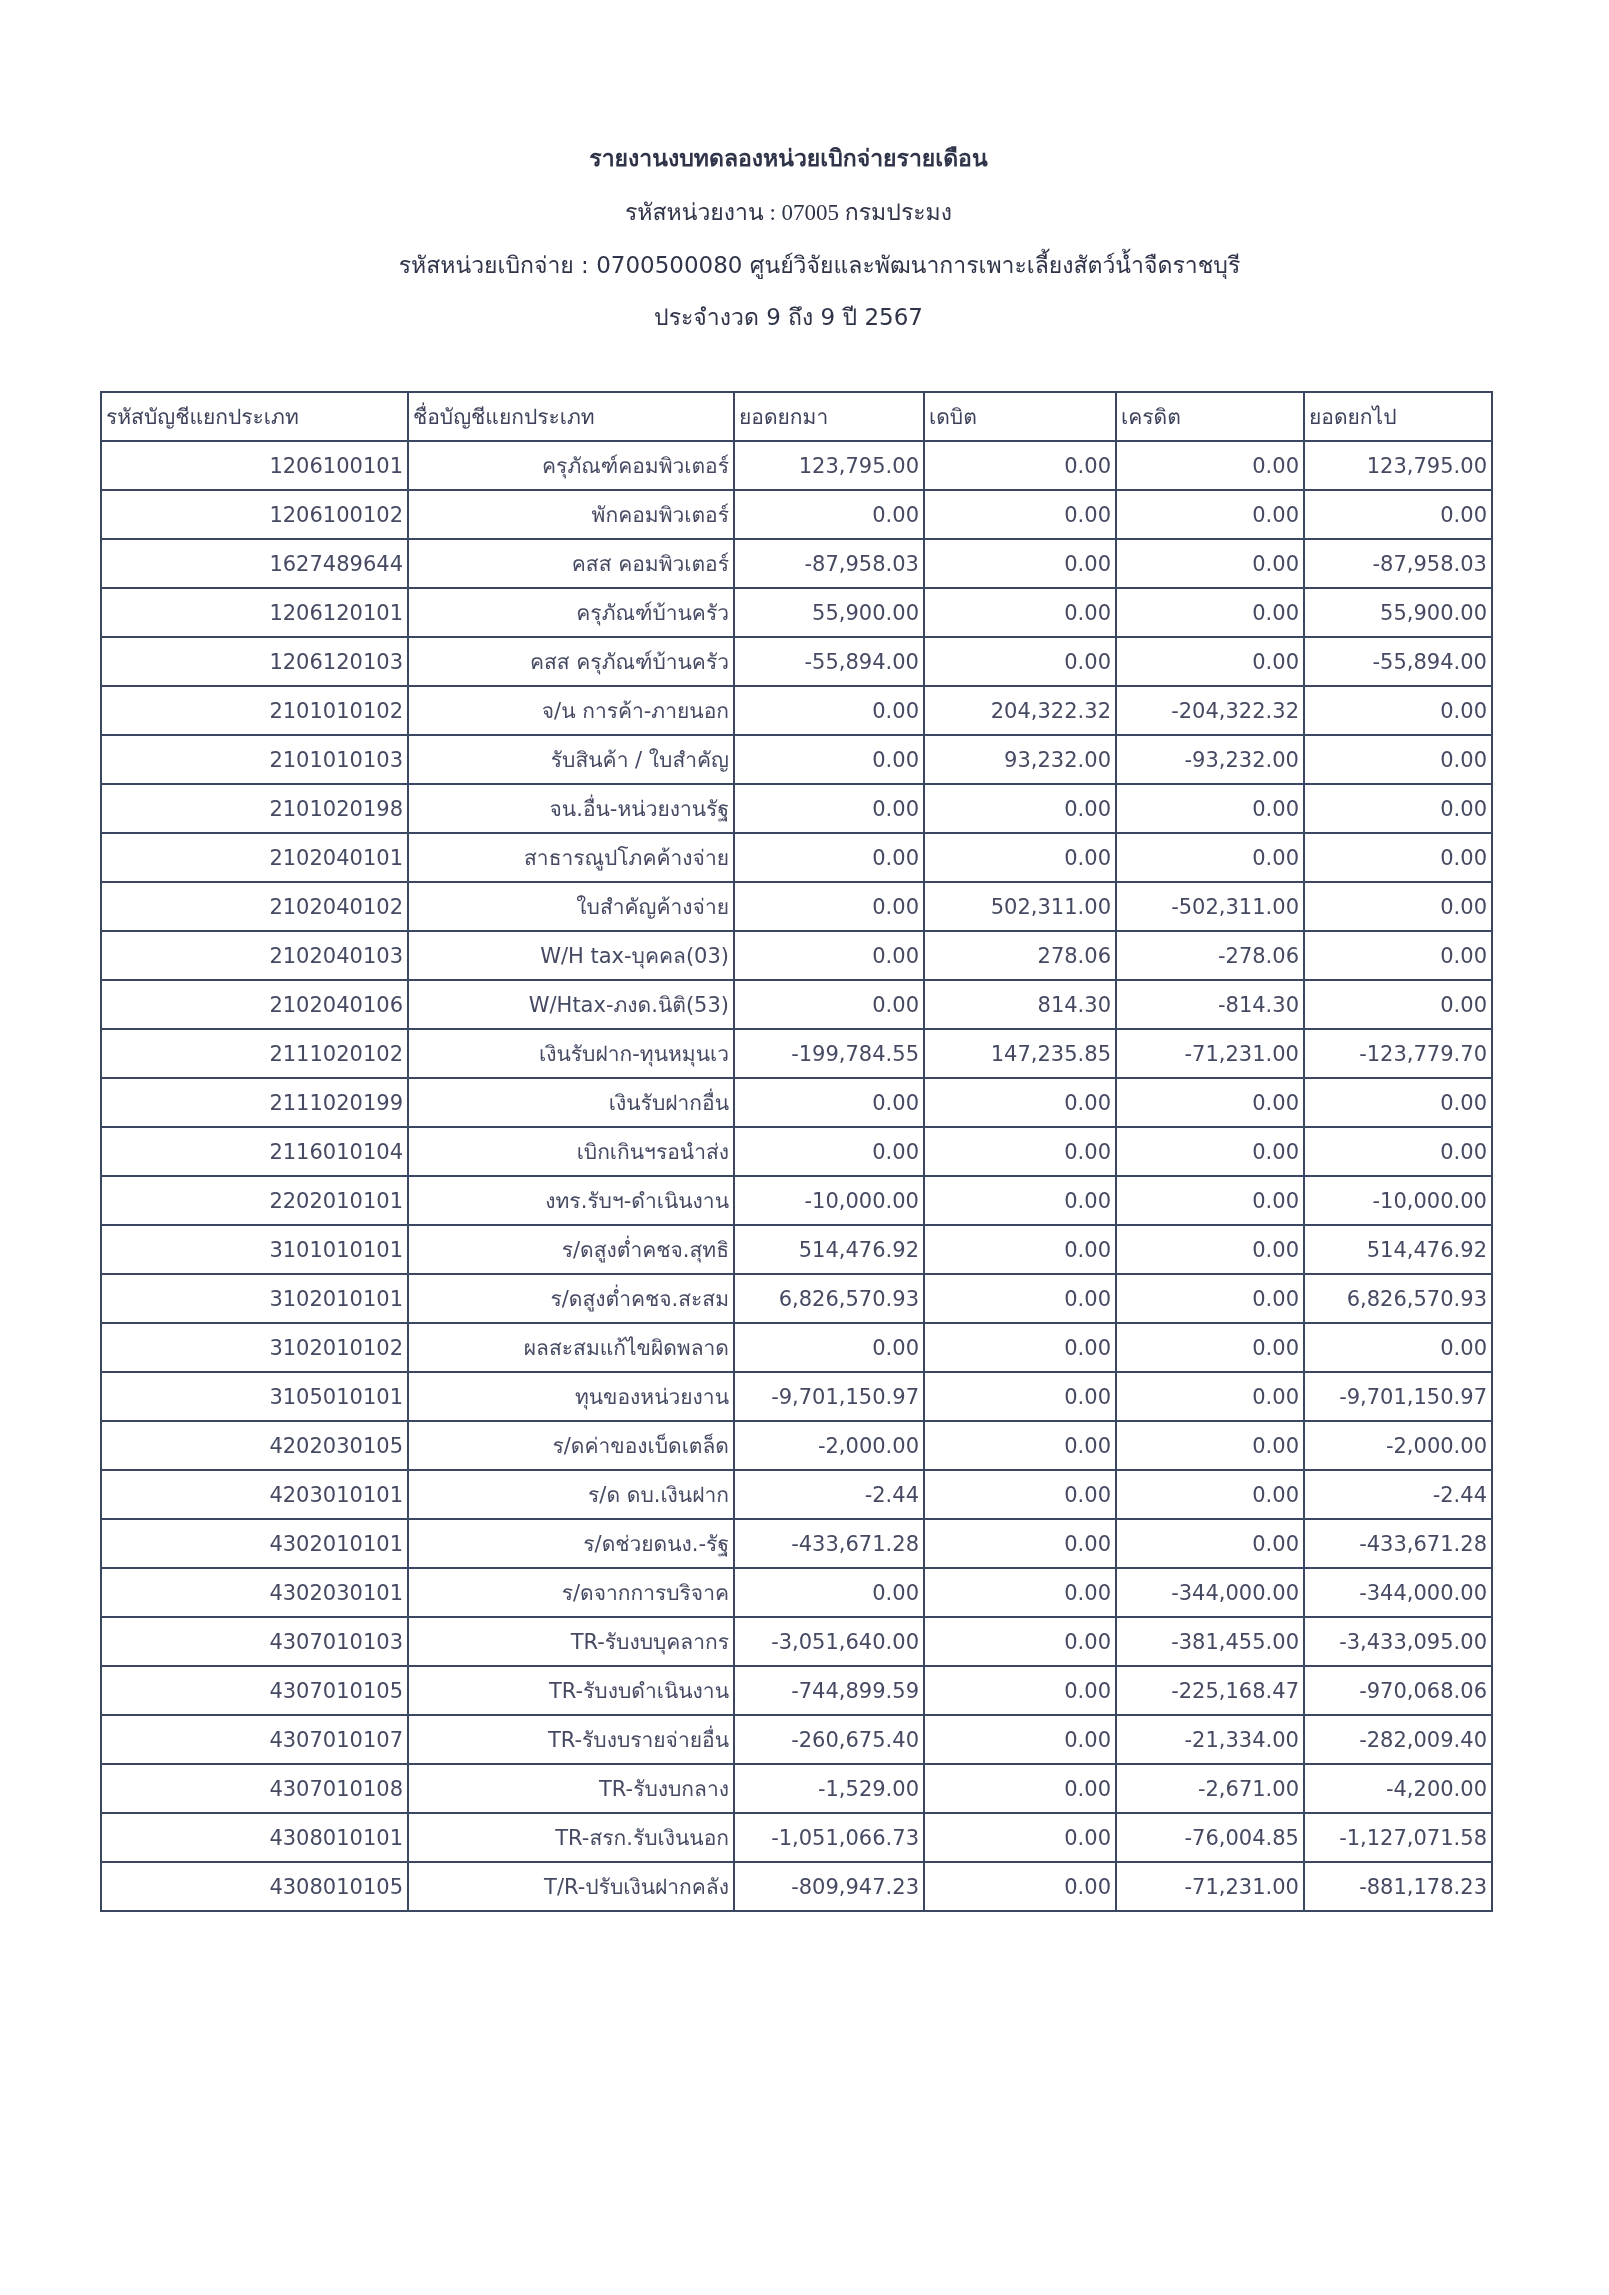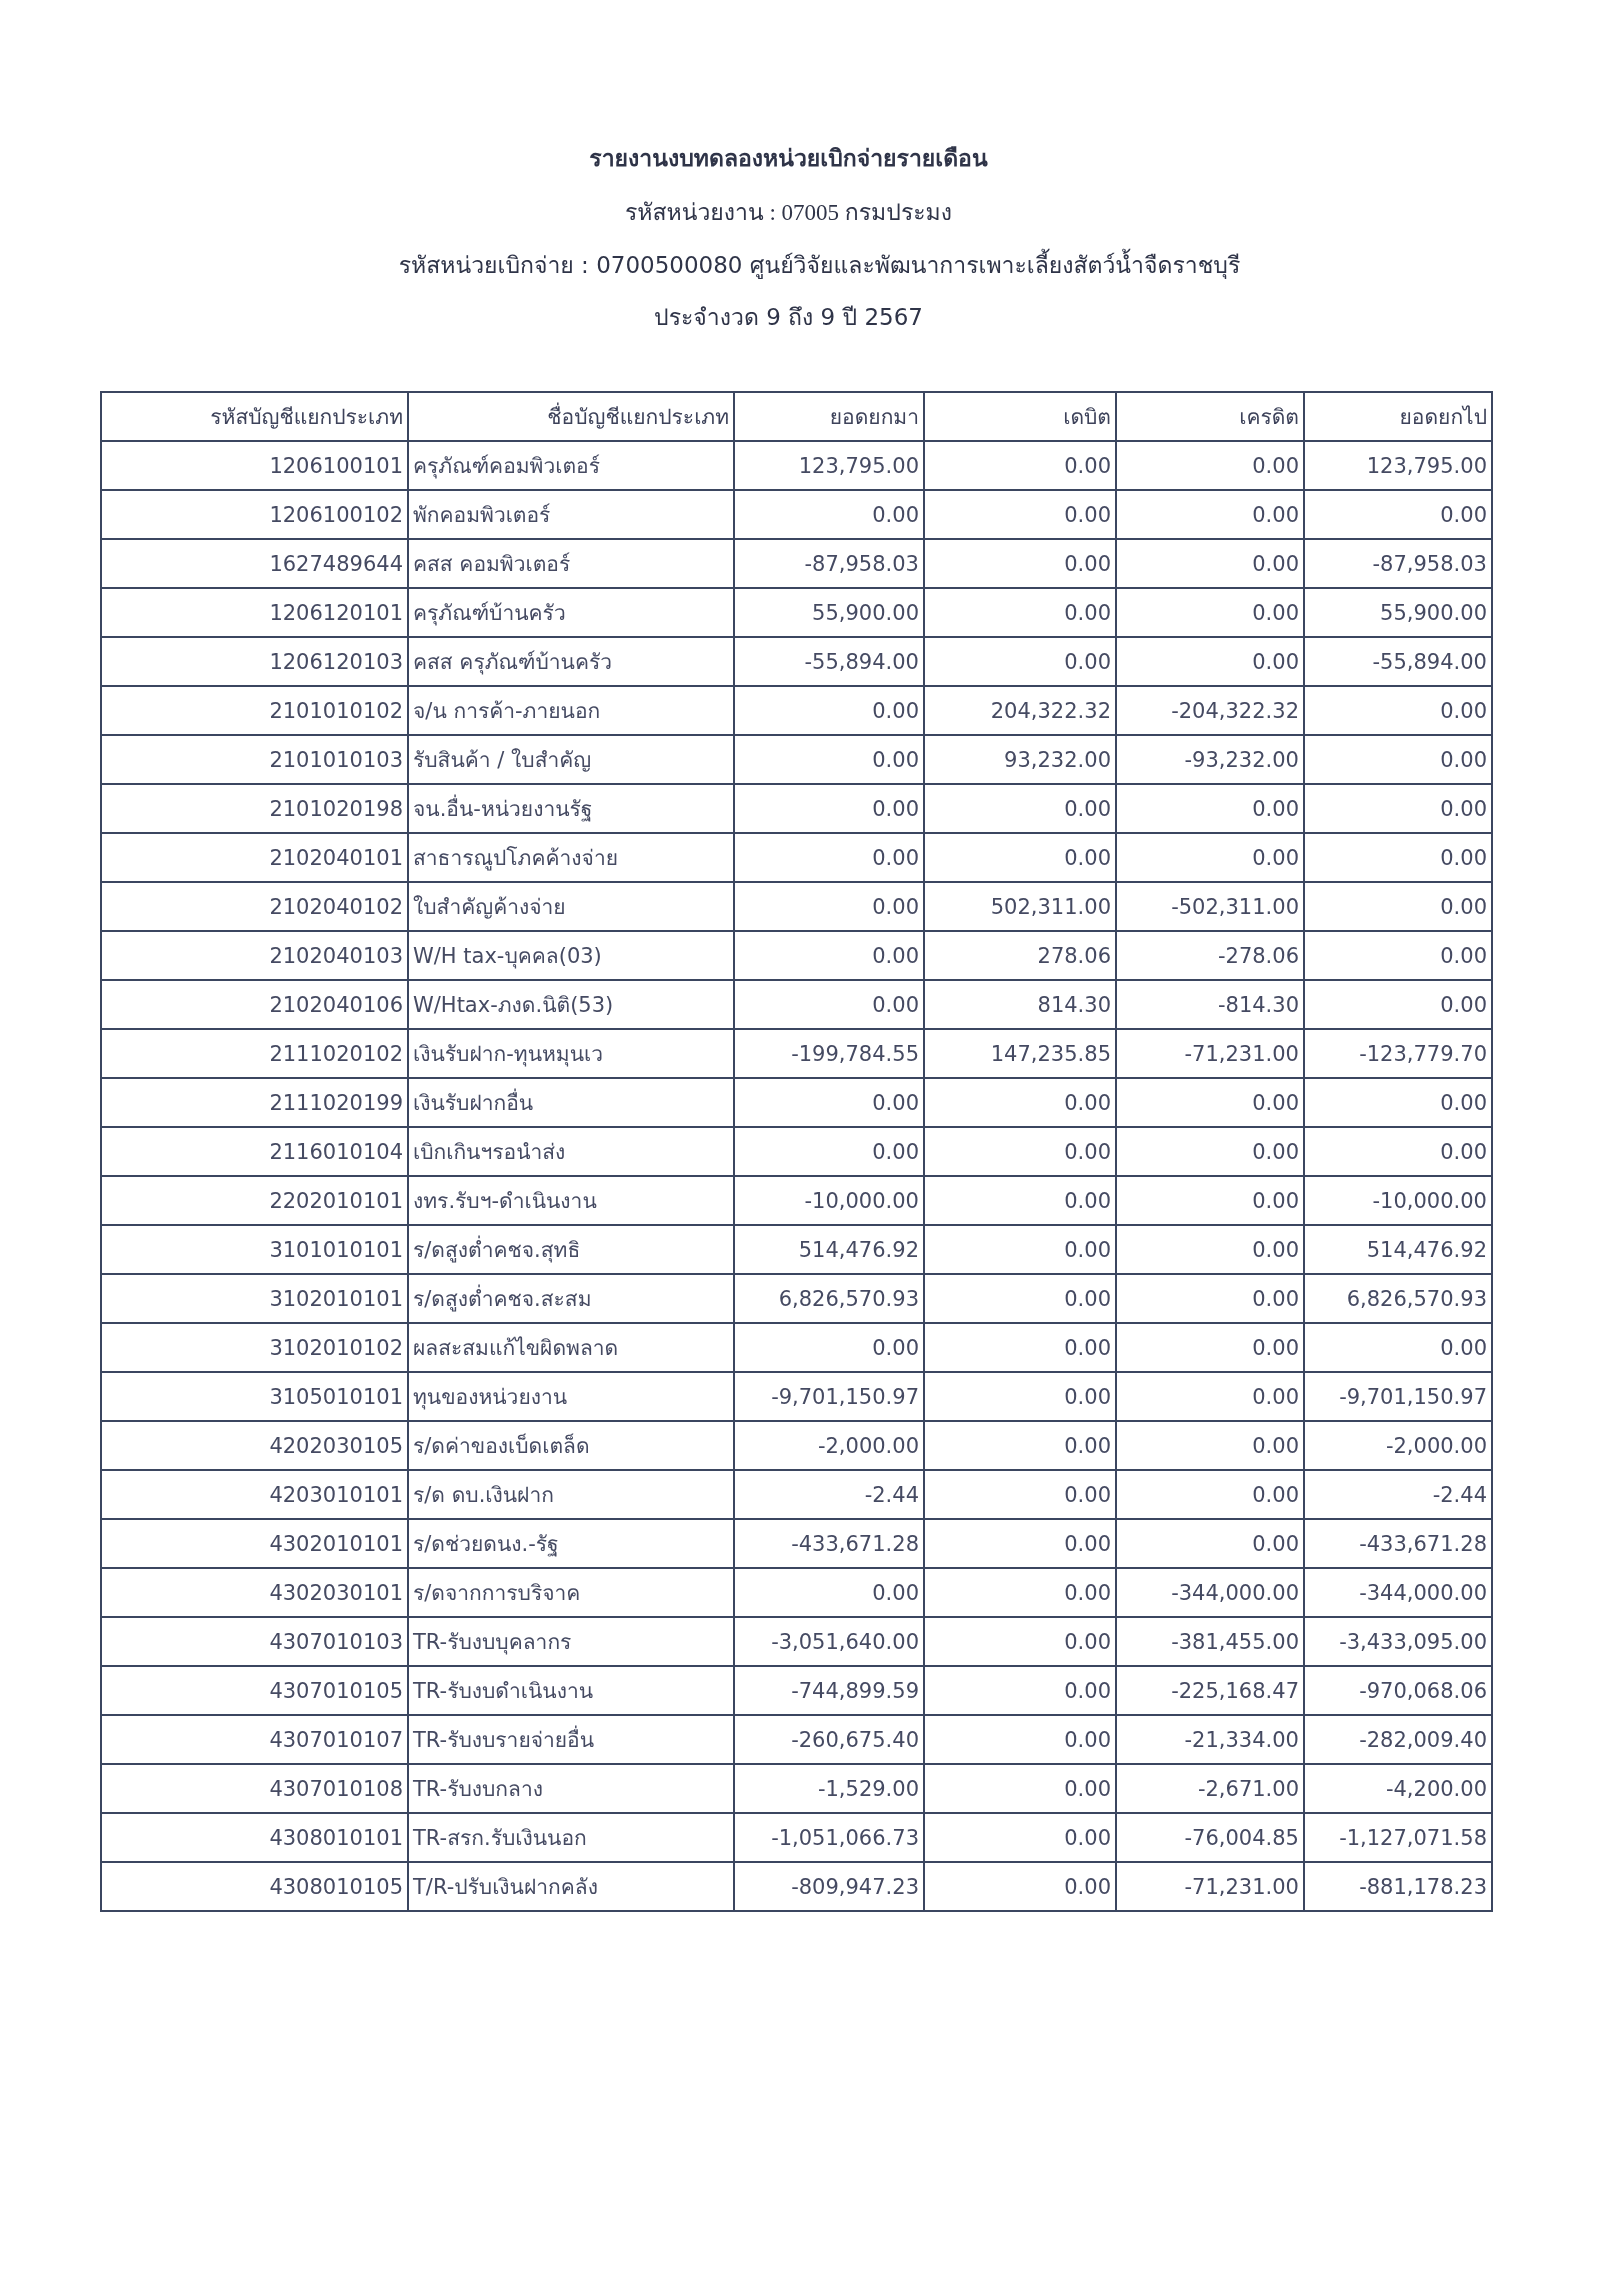--- a/index.html
+++ b/index.html
@@ -7,23 +7,23 @@
          font-family:"DejaVu Sans", "Liberation Sans", sans-serif; color:#3a3f55; }
   .title-line { position:absolute; left:0; width:1577px; text-align:center; font-size:23px; color:#2f3448; }
   .title-main { top:140px; font-weight:bold; }
   .title-agency { top:194px;font-family:Liberation Serif, serif; }
   .title-unit { top:247px;margin-left:31px; }
   .title-period { top:299px; }
   table.ledger { position:absolute; left:100px; top:391px; width:1392px; border-collapse:collapse;
                  table-layout:fixed; font-size:21px; }
   table.ledger th, table.ledger td { border:2px solid #3b4660; height:47px; padding:0 4px;
                  font-weight:normal; color:#454a62; white-space:nowrap; overflow:hidden; }
-  table.ledger th { text-align:right; color:#3d425a; }
+  table.ledger th { text-align:left; color:#3d425a; }
   td.code { text-align:right; }
-  td.name { text-align:left; padding-left:2.7px; }
+  td.name { text-align:right; padding-left:2.7px; }
   td.num { text-align:right; padding-right:2.7px; }
   col.c1 { width:307px; } col.c2 { width:326px; } col.c3 { width:190px; }
   col.c4 { width:192px; } col.c5 { width:188px; } col.c6 { width:188px; }
 </style>
 </head>
 <body>
 
 <div class="title-line title-main">รายงานงบทดลองหน่วยเบิกจ่ายรายเดือน</div>
 <div class="title-line title-agency">รหัสหน่วยงาน : 07005 กรมประมง</div>
 <div class="title-line title-unit">รหัสหน่วยเบิกจ่าย : 0700500080 ศูนย์วิจัยและพัฒนาการเพาะเลี้ยงสัตว์น้ำจืดราชบุรี</div>

